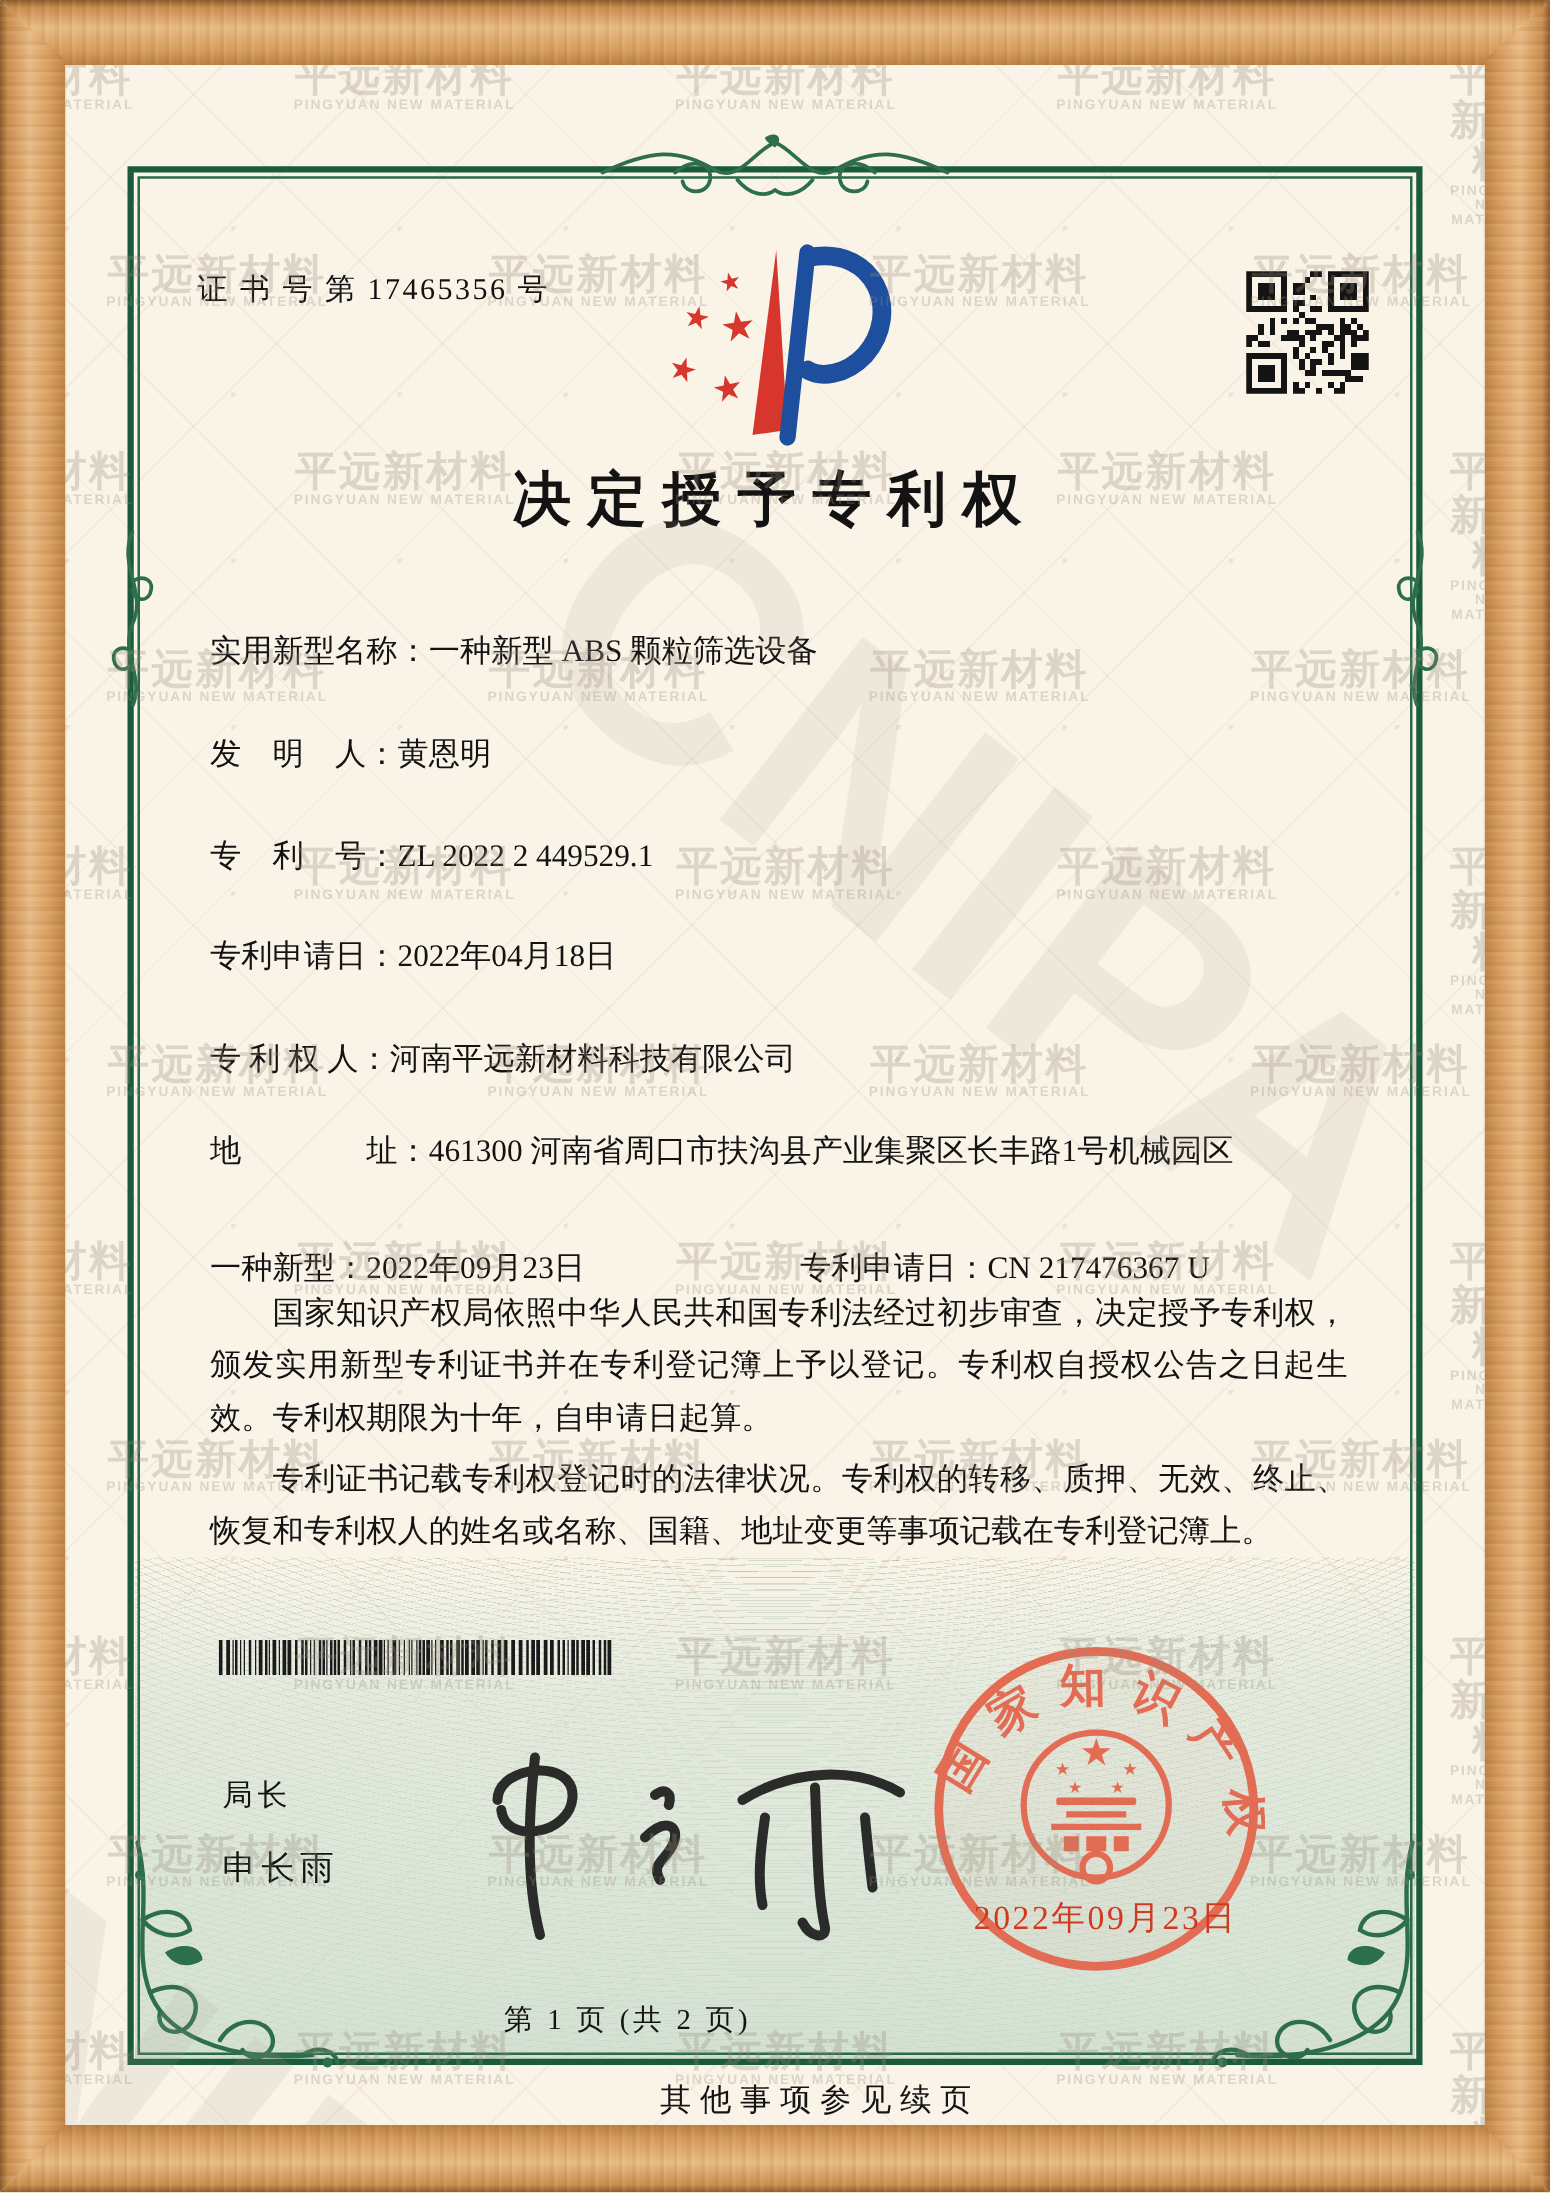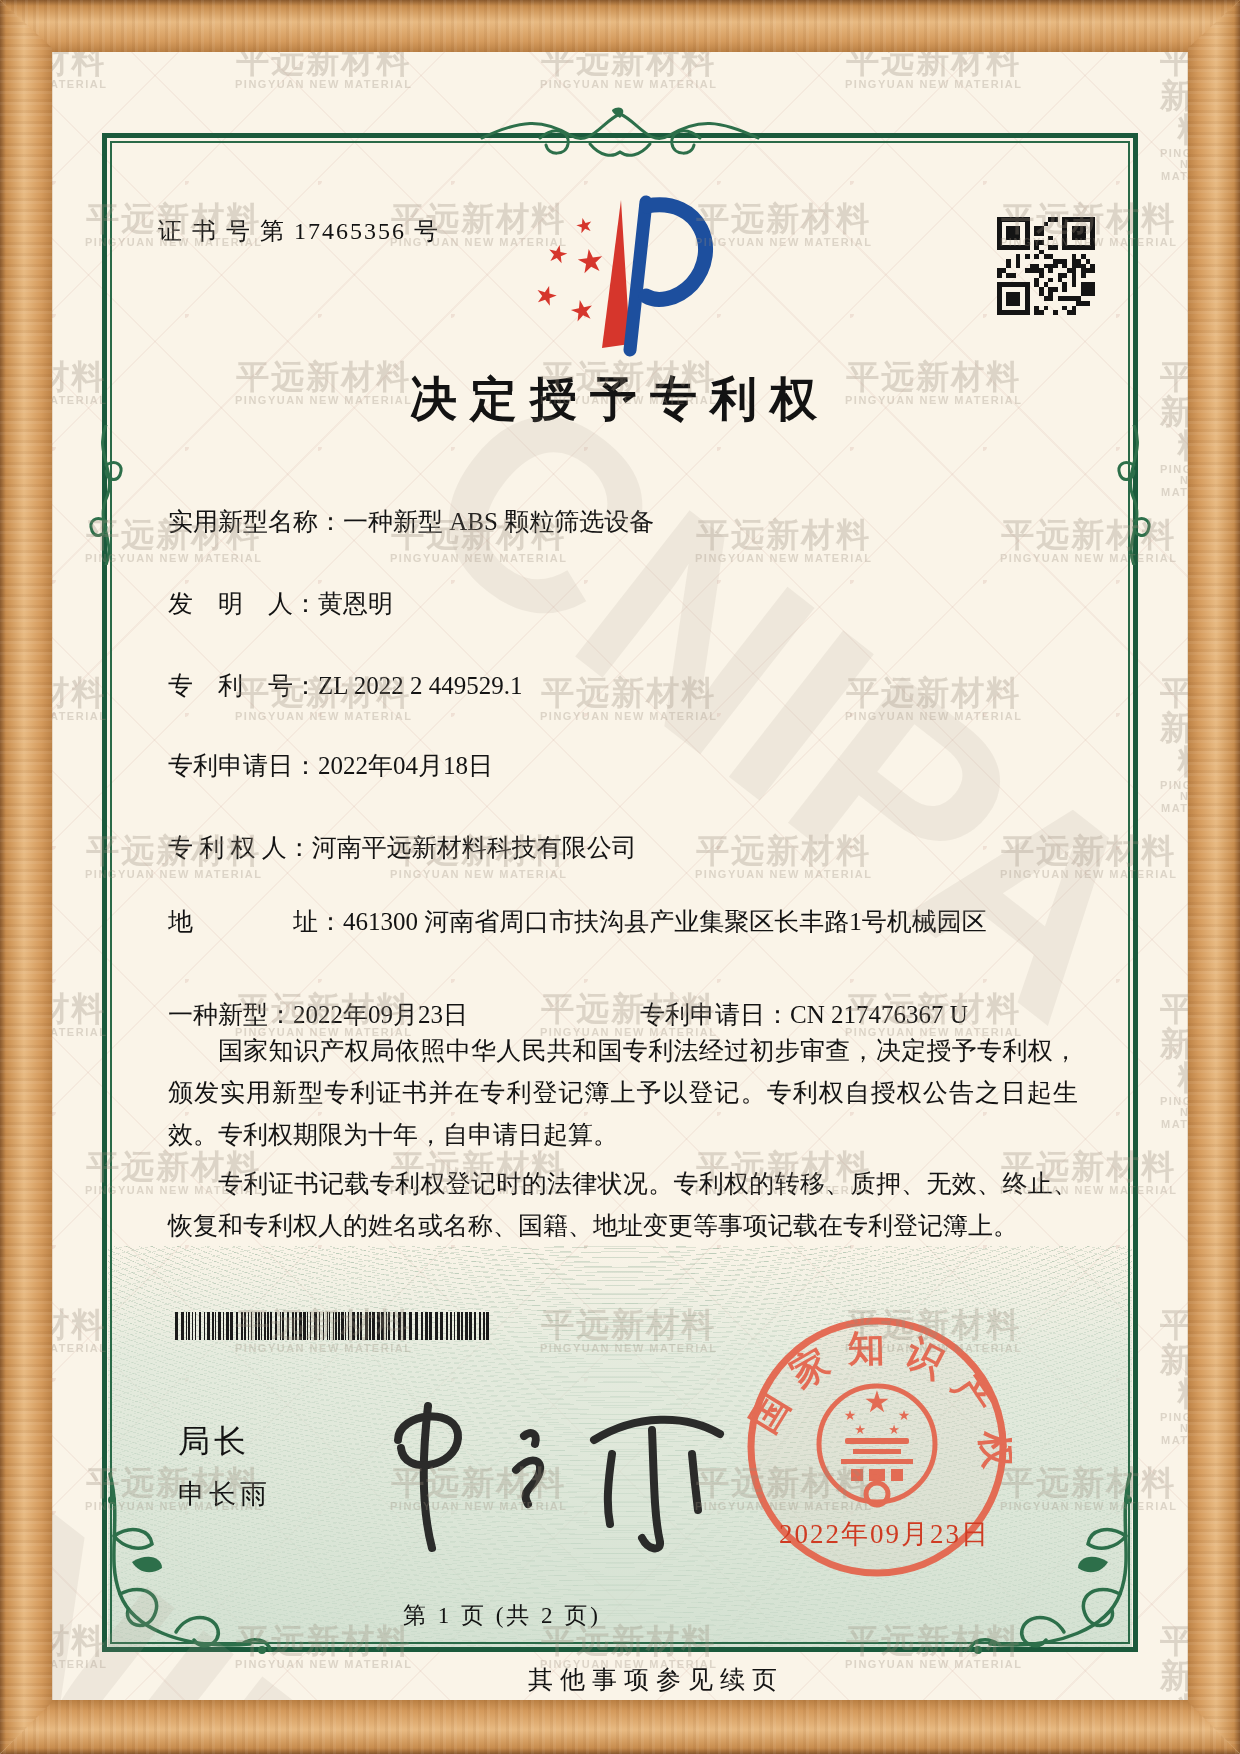--- a/index.html
+++ b/index.html
@@ -50,21 +50,21 @@
   .qr{left:997px;top:217px;width:98px;height:98px;z-index:5;position:absolute;background:#fff0;}
   .title{left:0;top:368px;width:1240px;text-align:center;font-size:47px;font-weight:bold;letter-spacing:13px;}
   .frow{left:168px;width:945px;display:flex;font-size:25px;line-height:1.35;}
   .frow .lbl{flex:none;white-space:pre;}
   .frow .val{flex:1;}
   .pair{display:flex;}
   .pair1{min-width:472px;}
   .paras{left:168px;top:1030px;width:910px;font-size:25px;line-height:42px;text-align:justify;}
   .paras p{margin:0 0 7px 0;text-indent:2em;font-family:Liberation Serif, serif;}
   .bc{left:175px;top:1312px;width:318px;height:28px;position:absolute;z-index:5;}
-  .director-label{left:178px;top:1420px;font-size:32px;font-family:"Liberation Sans","DejaVu Sans",sans-serif;letter-spacing:4px;}
+  .director-label{left:178px;top:1420px;font-size:24px;font-family:"Liberation Sans","DejaVu Sans",sans-serif;letter-spacing:4px;}
   .director-name{left:178px;top:1476px;font-size:27px;font-family:"Liberation Sans","DejaVu Sans",sans-serif;letter-spacing:4px;}
   .sig{left:356px;top:1378px;width:380px;height:180px;position:absolute;z-index:5;}
   .seal{left:742px;top:1312px;width:270px;height:270px;position:absolute;z-index:6;opacity:.93;}
   .seal-date{left:779px;top:1516px;font-size:27px;color:#cf3b22;letter-spacing:2px;z-index:7;}
   .page-footer{left:0;top:1600px;width:1004px;text-align:center;font-size:23px;letter-spacing:3px;}
   .note{left:0;top:1663px;width:1240px;text-align:center;font-size:25px;letter-spacing:7px;margin-left:36px;}
   
   #wm-layer{position:absolute;inset:0;z-index:8;pointer-events:none;overflow:hidden;}
   .wm{position:absolute;text-align:center;color:rgba(152,140,122,.30);line-height:1.05;
       font-family:"Liberation Sans","DejaVu Sans",sans-serif;}

